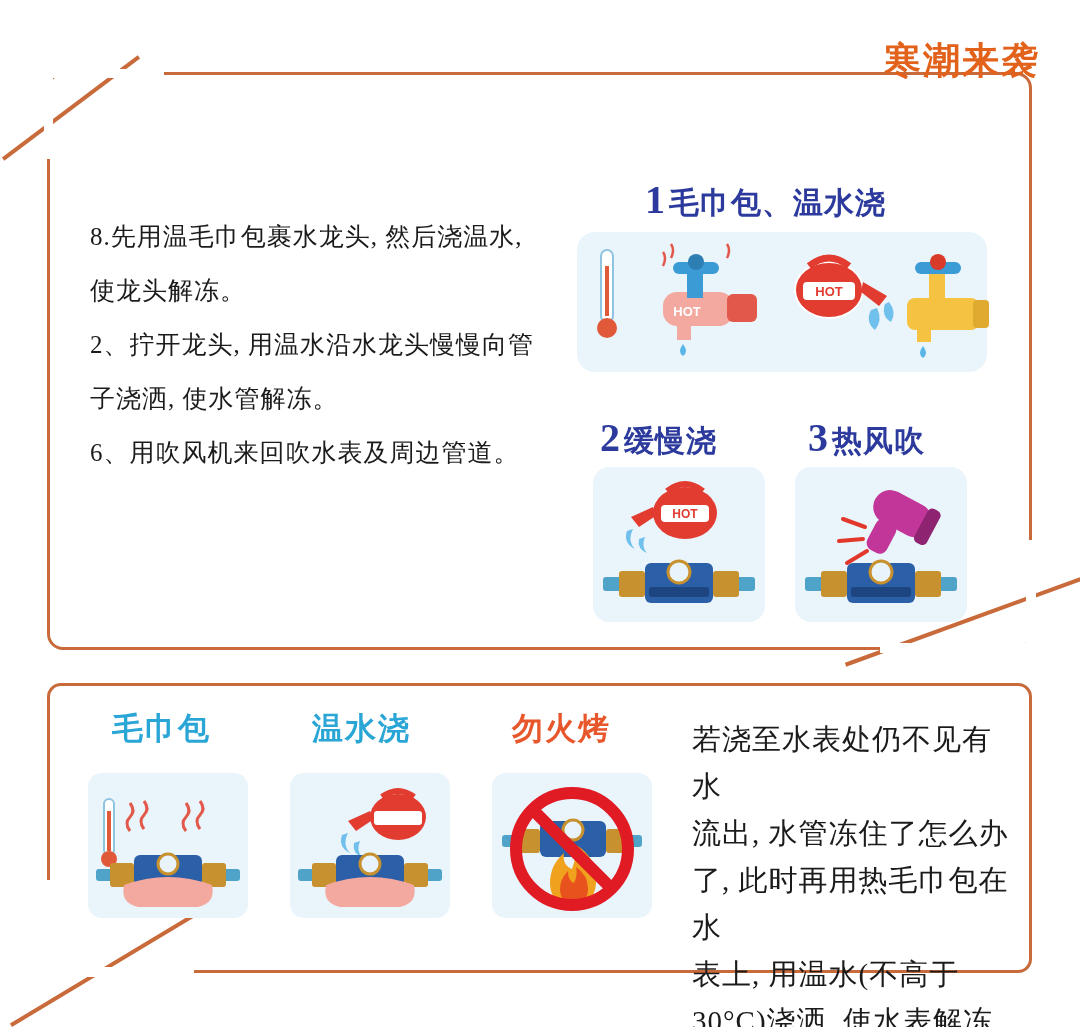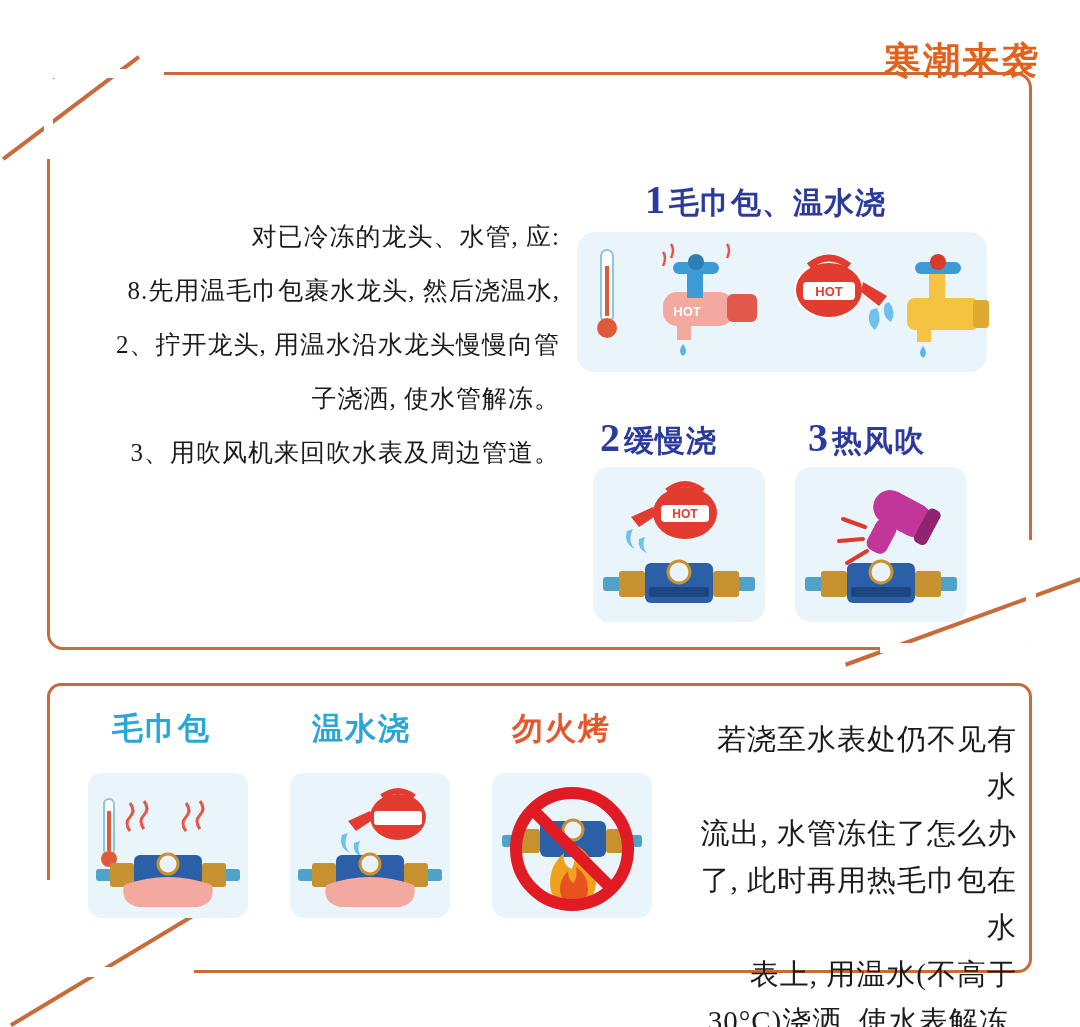--- a/index.html
+++ b/index.html
@@ -10,21 +10,20 @@
     width: 1080px;
     height: 1027px;
     background: #ffffff;
     font-family: "Liberation Sans", sans-serif;
     position: relative;
     overflow: hidden;
   }
   .page {
     position: absolute;
     inset: 0;
-    text-align: right;
   }
 
   
   .diag {
     position: absolute;
     background: #c86a3a;
     transform-origin: center;
   }
   .diag-tl {
     left: -14px; top: 106px;
@@ -182,25 +181,25 @@
 
   <div class="panel panel-top"></div>
   <div class="gap gap-tl-h"></div>
   <div class="gap gap-tl-v"></div>
   <div class="gap gap-br-h"></div>
   <div class="gap gap-br-v"></div>
 
   <div class="kicker">寒潮来袭</div>
 
   <div class="body-copy">
-    <p>对已冷冻的龙头、水管, 应:</p>
     <p>8.先用温毛巾包裹水龙头, 然后浇温水,</p>
+    <p>使龙头解冻。</p>
     <p>2、拧开龙头, 用温水沿水龙头慢慢向管</p>
     <p>子浇洒, 使水管解冻。</p>
-    <p>3、用吹风机来回吹水表及周边管道。</p>
+    <p>6、用吹风机来回吹水表及周边管道。</p>
   </div>
 
   <div class="step-head head-1">
     <span class="step-num">1</span><span class="step-txt">毛巾包、温水浇</span>
   </div>
 
   <div class="card card-1">
     <svg width="410" height="140" viewBox="0 0 410 140">
 
       <rect x="24" y="18" width="12" height="72" rx="6" fill="#ffffff" stroke="#8fc4e0" stroke-width="2"></rect>

